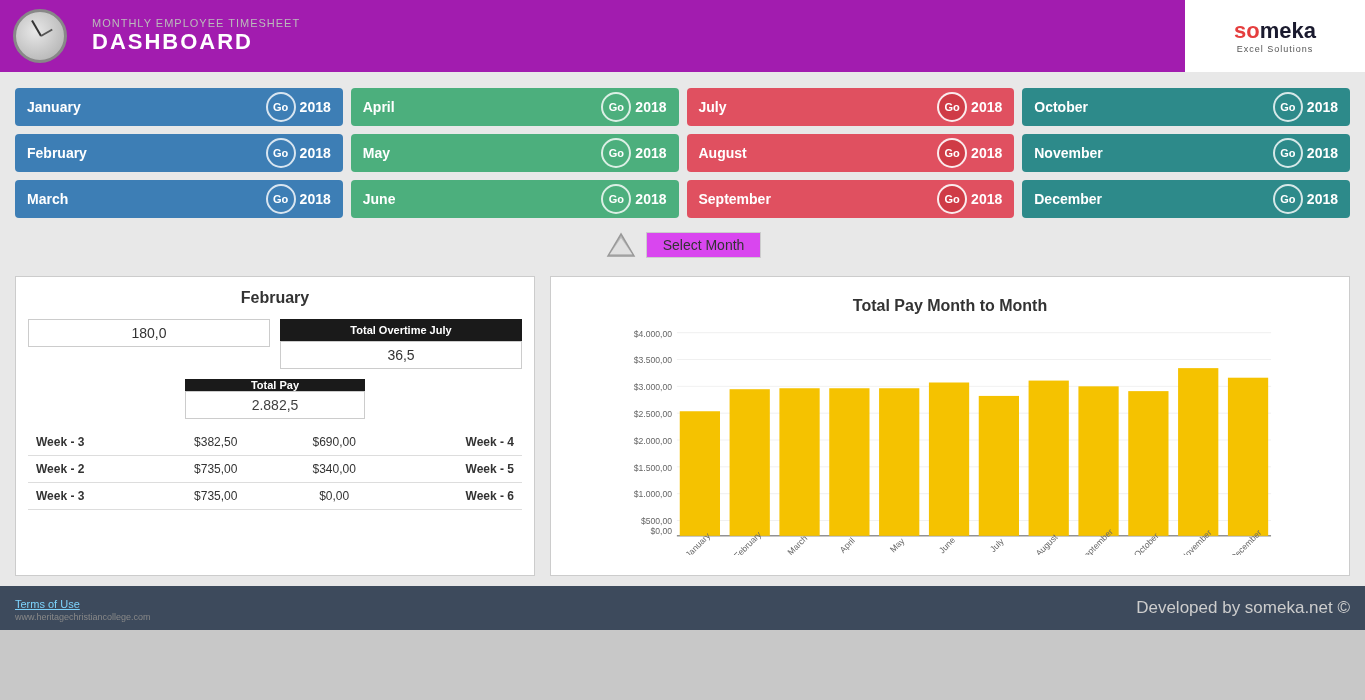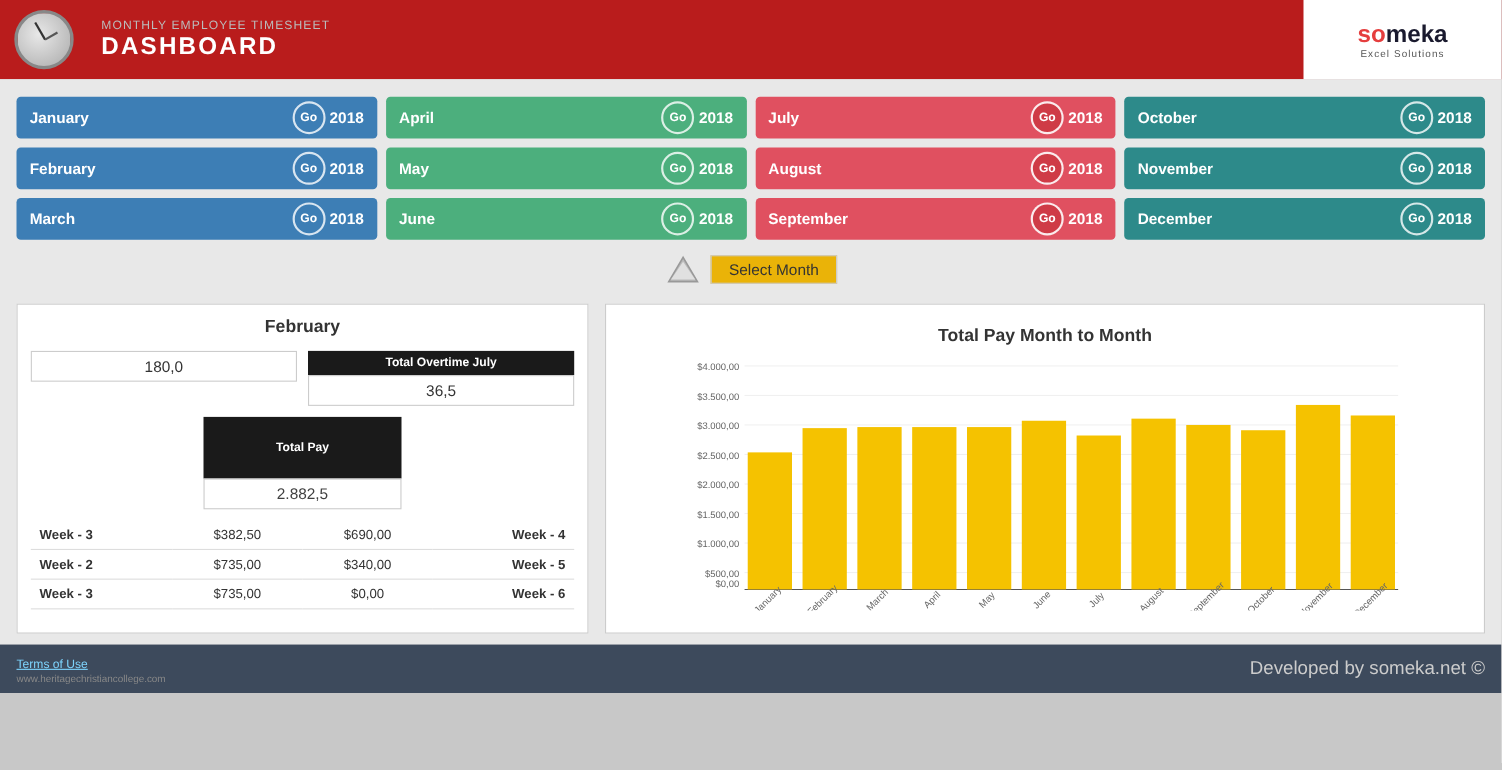--- a/index.html
+++ b/index.html
@@ -1,19 +1,19 @@
 <!DOCTYPE html>
 <html><head>
   <meta charset="utf-8">
   <style>
     * { box-sizing: border-box; margin: 0; padding: 0; }
     body { font-family: Arial, sans-serif; background: #c8c8c8; width: 1365px; min-height: 700px; }
 
     
-    .header { display: flex; align-items: stretch; background: #b91c1c; height: 72px; }
+    .header { display: flex; align-items: stretch; background: #a21caf; height: 72px; }
     .header-logo-area { width: 80px; display: flex; align-items: center; justify-content: center; padding: 8px; }
     .header-logo-circle { width: 54px; height: 54px; border-radius: 50%; background: radial-gradient(circle at 40% 40%, #e8e8e8, #aaa); display: flex; align-items: center; justify-content: center; position: relative; border: 3px solid #888; }
     .header-logo-hand { width: 2px; height: 18px; background: #333; position: absolute; bottom: 50%; left: 50%; transform-origin: bottom center; transform: rotate(-30deg); }
     .header-logo-hand2 { width: 2px; height: 13px; background: #555; position: absolute; bottom: 50%; left: 50%; transform-origin: bottom center; transform: rotate(60deg); }
     .header-title-area { flex: 1; display: flex; flex-direction: column; justify-content: center; padding: 8px 12px; }
     .header-subtitle { color: #bbb; font-size: 11px; letter-spacing: 1px; }
     .header-title { color: #fff; font-size: 22px; font-weight: bold; letter-spacing: 2px; }
     .header-links-area { flex: 1; display: flex; flex-direction: column; justify-content: center; align-items: flex-end; padding: 8px 20px; background: #4a5568; }
     .header-link-text { color: #ccc; font-size: 11px; }
     .header-brand { width: 180px; background: white; display: flex; flex-direction: column; align-items: center; justify-content: center; padding: 6px; }
@@ -30,37 +30,37 @@
     .month-btn.red { background: #e05060; }
     .month-btn.teal { background: #2d8a8a; }
 
     .month-name { flex: 1; color: white; font-size: 14px; font-weight: bold; padding-left: 12px; }
     .month-go-btn { background: transparent; border: 2px solid rgba(255,255,255,0.8); border-radius: 50%; width: 30px; height: 30px; display: flex; align-items: center; justify-content: center; color: white; font-size: 11px; font-weight: bold; margin: 0 4px; }
     .month-btn.red .month-go-btn { background: rgba(200,50,60,0.7); border-color: rgba(255,255,255,0.9); }
     .month-year { color: white; font-size: 14px; font-weight: bold; padding-right: 12px; }
 
     
     .select-month-area { display: flex; justify-content: center; align-items: center; margin-bottom: 14px; gap: 8px; }
-    .select-month-label-box { border: 1px solid #ccc; background: #eab308; padding: 4px 16px; font-size: 14px; color: #333; }
+    .select-month-label-box { border: 1px solid #ccc; background: #d946ef; padding: 4px 16px; font-size: 14px; color: #333; }
 
     
     .bottom-section { display: flex; gap: 15px; padding-bottom: 10px; }
 
     
     .left-panel { width: 520px; background: white; border: 1px solid #ccc; padding: 12px; }
     .panel-title { text-align: center; font-size: 16px; font-weight: bold; color: #333; margin-bottom: 12px; }
 
     .stats-row { display: flex; gap: 10px; margin-bottom: 10px; }
     .stat-box { flex: 1; }
     .stat-label { background: #1a1a1a; color: white; font-size: 11px; font-weight: bold; text-align: center; padding: 5px 4px; }
     .stat-value { border: 1px solid #ccc; text-align: center; padding: 5px; font-size: 14px; color: #333; }
 
     .total-pay-section { display: flex; justify-content: center; margin-bottom: 10px; }
     .total-pay-box { width: 180px; }
-    .total-pay-label { background: #1a1a1a; color: white; font-size: 11px; font-weight: bold; text-align: center; padding: 22px 4px; }
+    .total-pay-label { background: #1a1a1a; color: white; font-size: 11px; font-weight: bold; text-align: center; padding: 0 4px; }
     .total-pay-value { border: 1px solid #ccc; text-align: center; padding: 5px; font-size: 14px; color: #404040; }
 
     .weeks-table { width: 100%; border-collapse: collapse; }
     .weeks-table tr { border-bottom: 1px solid #ddd; }
     .weeks-table td { padding: 6px 8px; font-size: 12px; color: #333; }
     .weeks-table td:first-child { font-weight: bold; }
     .weeks-table td:last-child { font-weight: bold; text-align: right; }
     .weeks-table td:nth-child(2) { text-align: center; }
     .weeks-table td:nth-child(3) { text-align: center; }
 

